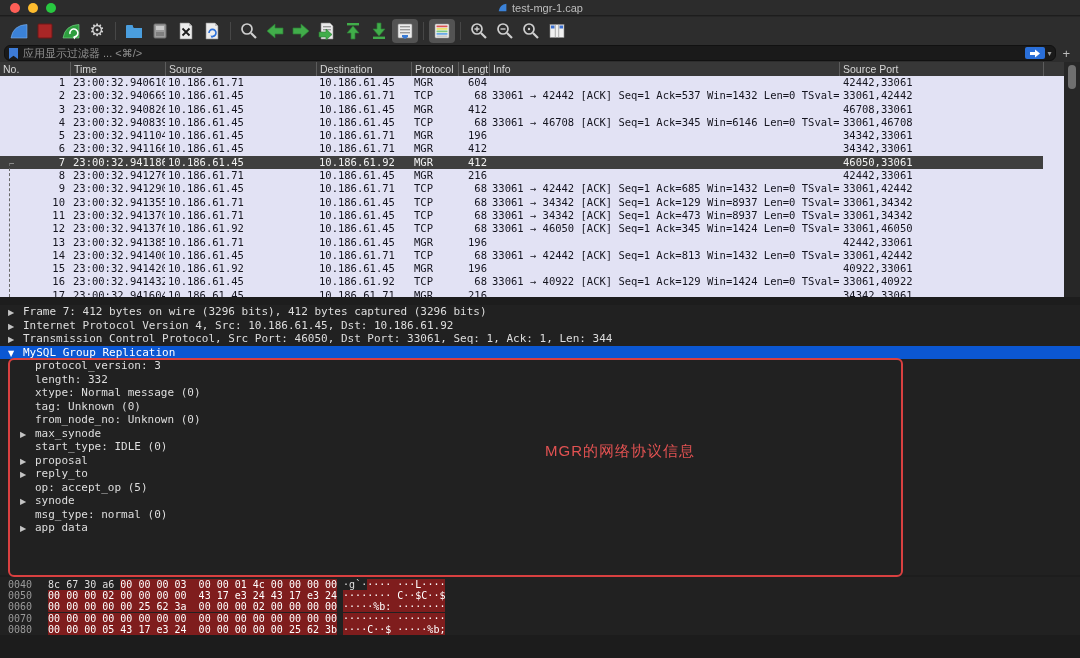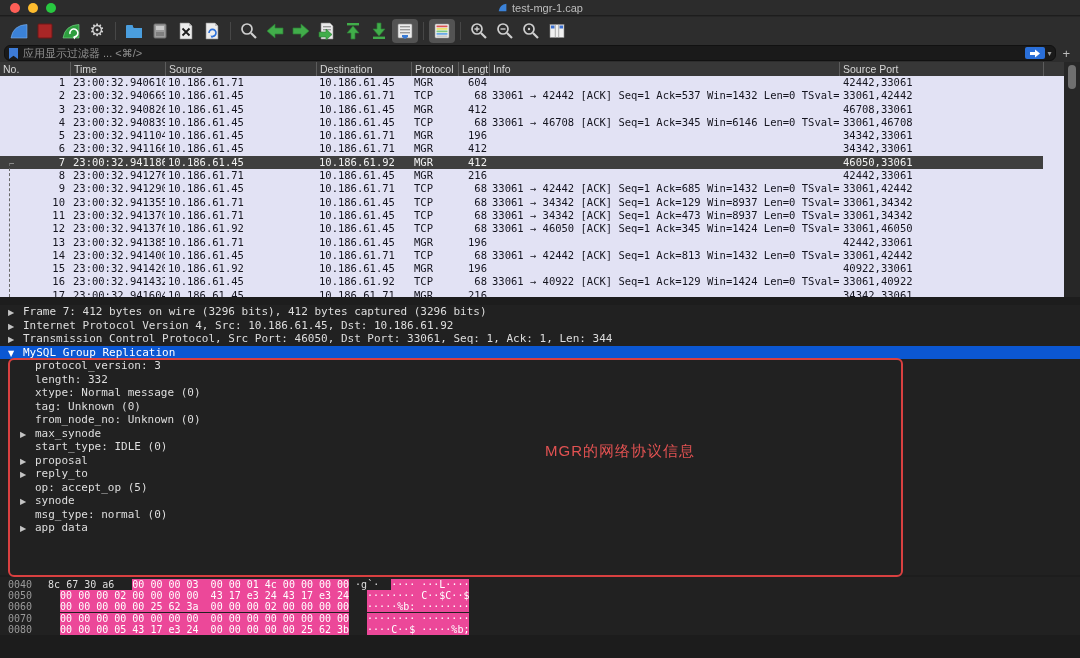--- a/index.html
+++ b/index.html
@@ -61,21 +61,21 @@
   .dline.selected .arrow { color:#ffffff; }
   .anno-box { position:absolute; left:8px; top:53px; width:895px; height:219px; border:2px solid #d94040; border-radius:6px; pointer-events:none; z-index:5; }
   .anno-label { position:absolute; left:545px; top:137px; color:#e25252; font-size:15px; letter-spacing:1px; pointer-events:none; z-index:6; }
 
   
   .hexpane { position:absolute; top:577px; left:0; width:1080px; height:58px; background:#212121; padding-top:2px; }
   .hrow { height:11.2px; line-height:11.2px; font-family:"DejaVu Sans Mono", monospace; font-size:10px; white-space:pre; padding-left:8px; }
   .hrow .off { color:#9a9a9a; }
   .hrow .hx { margin-left:16px; color:#dedede; }
   .hrow .asc { margin-left:6px; color:#dedede; }
-  .hl { background:#ec4899; color:#ffffff;margin-left:12px; }
+  .hl { background:#7f1d1d; color:#ffffff; }
 
   
   .statusbar { position:absolute; top:635px; left:8px; width:1080px; height:23px; background:#2d2d2d; border-top:1px solid #1a1a1a; display:flex; align-items:center; font-size:11px; color:#cccccc;margin-top:33px; }
   .expert-dot { width:10px; height:10px; border-radius:50%; background:#b9a73f; border:1px solid #8b7d2c; margin-left:10px; flex:0 0 auto; }
   .comment-ic { margin-left:10px; flex:0 0 auto; display:flex; }
   .sb-left-text { margin-left:18px; white-space:nowrap; }
   .sb-packets { position:absolute; left:774px; white-space:nowrap; }
   .sb-profile { position:absolute; right:8px; white-space:nowrap; }
   .sb-dot { position:absolute; color:#6f6f6f; font-size:9px; }
   .sb-dot.d1 { left:760px; }

